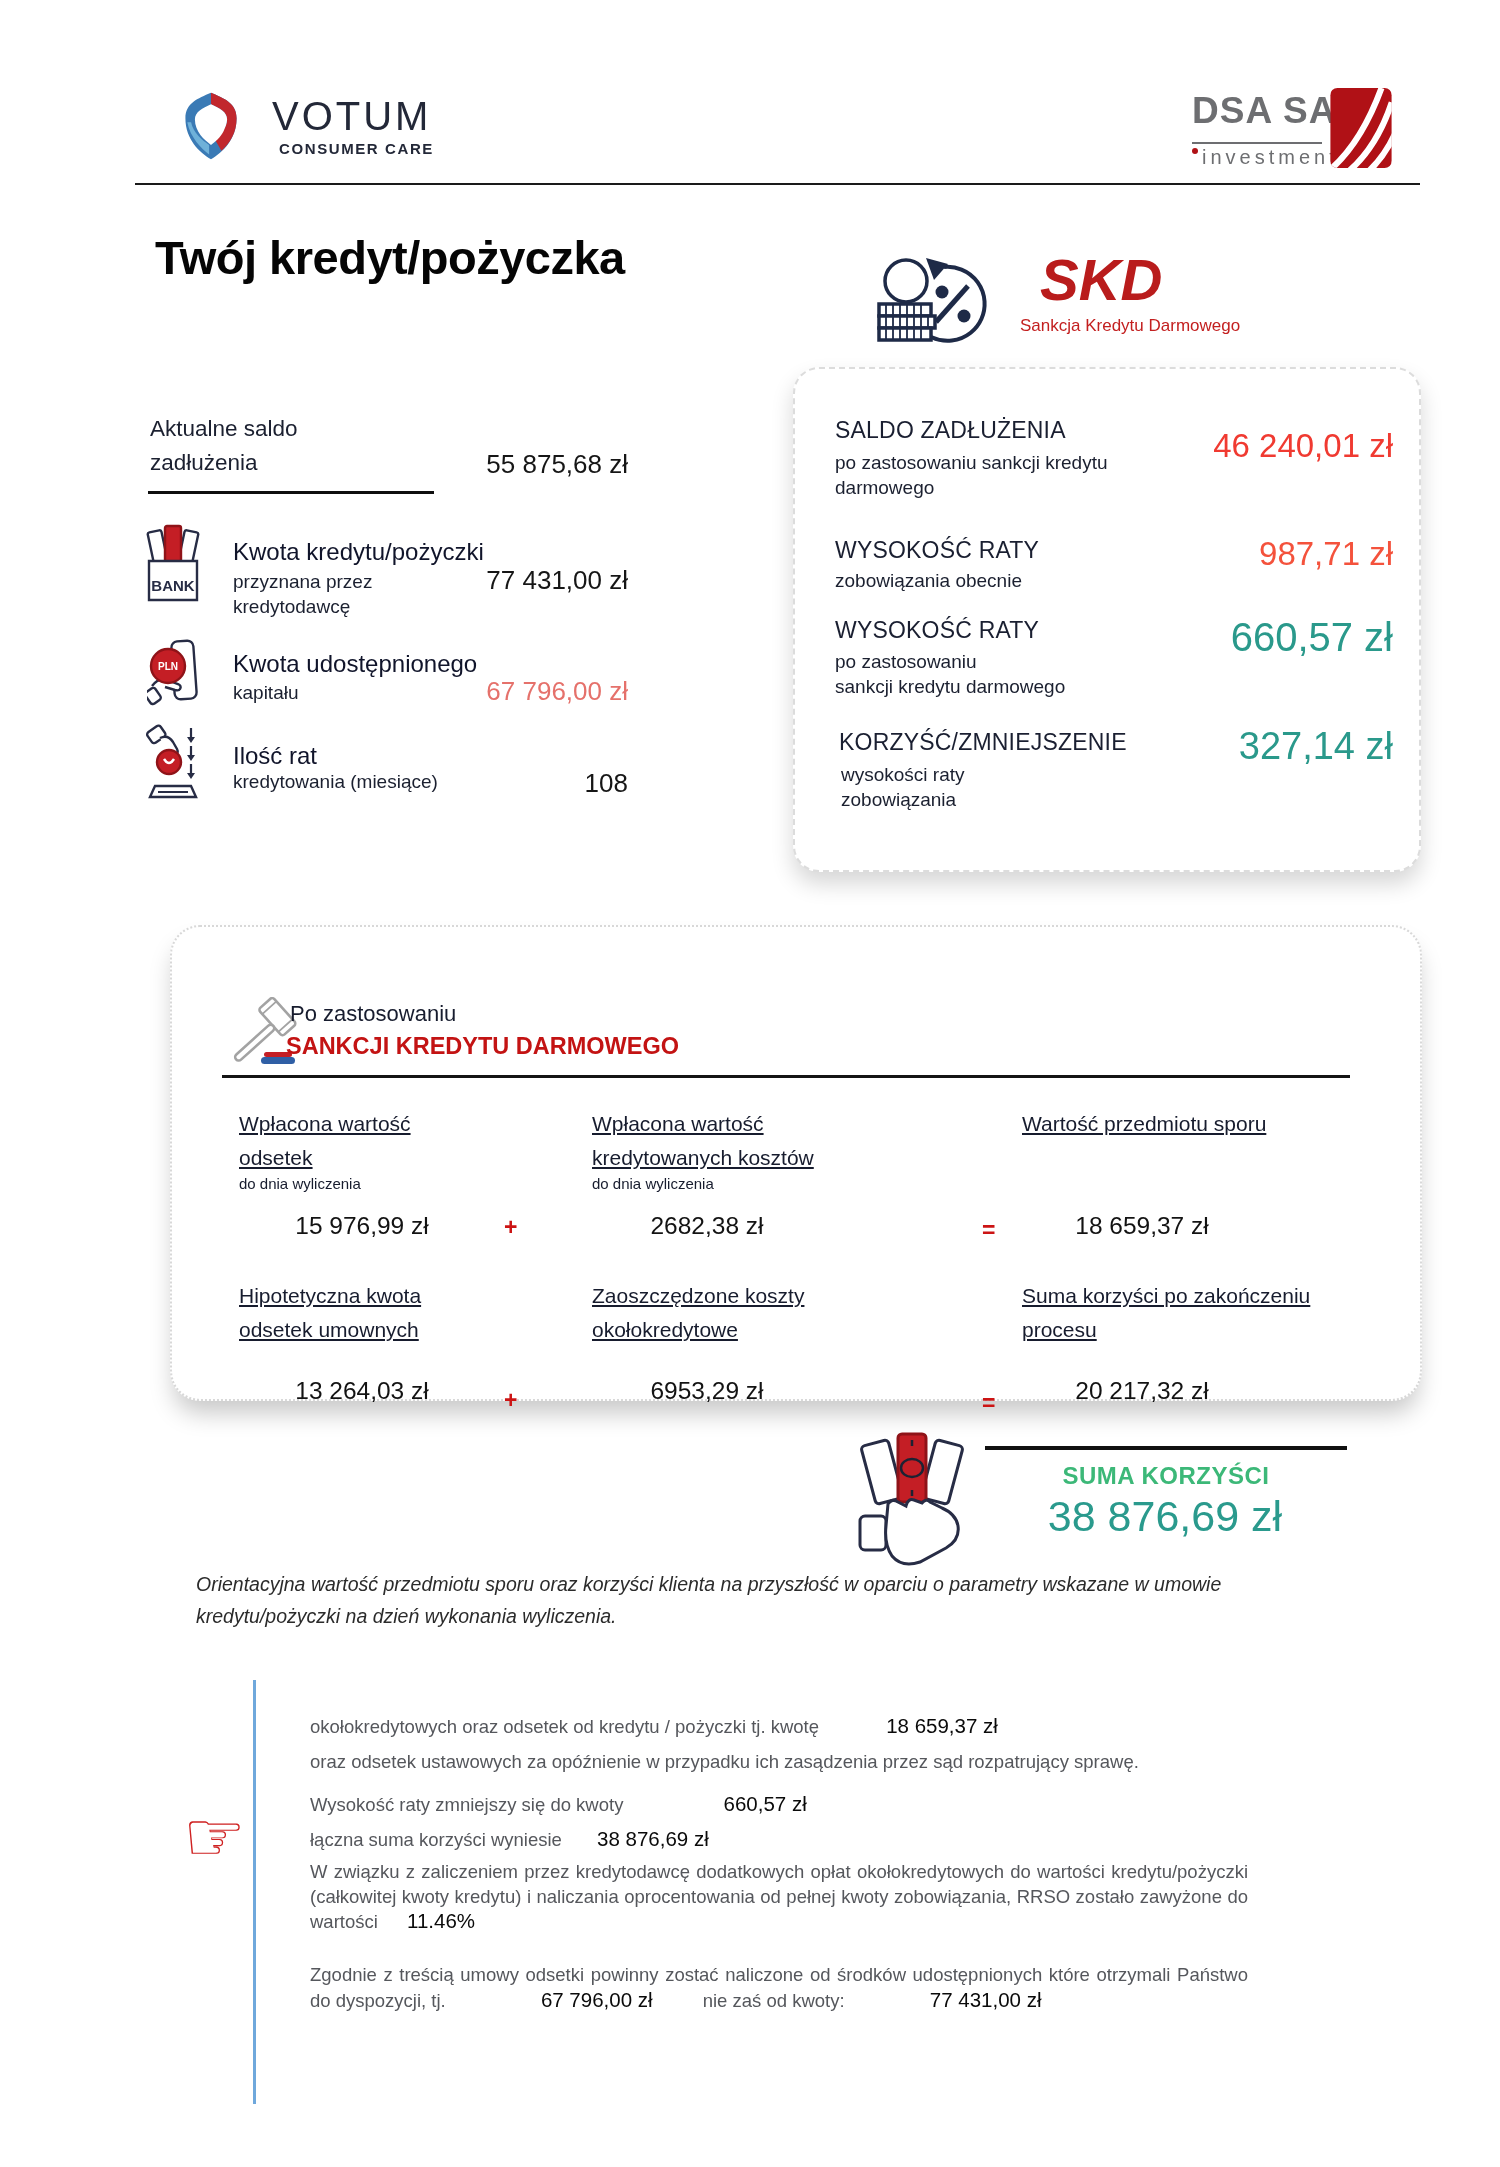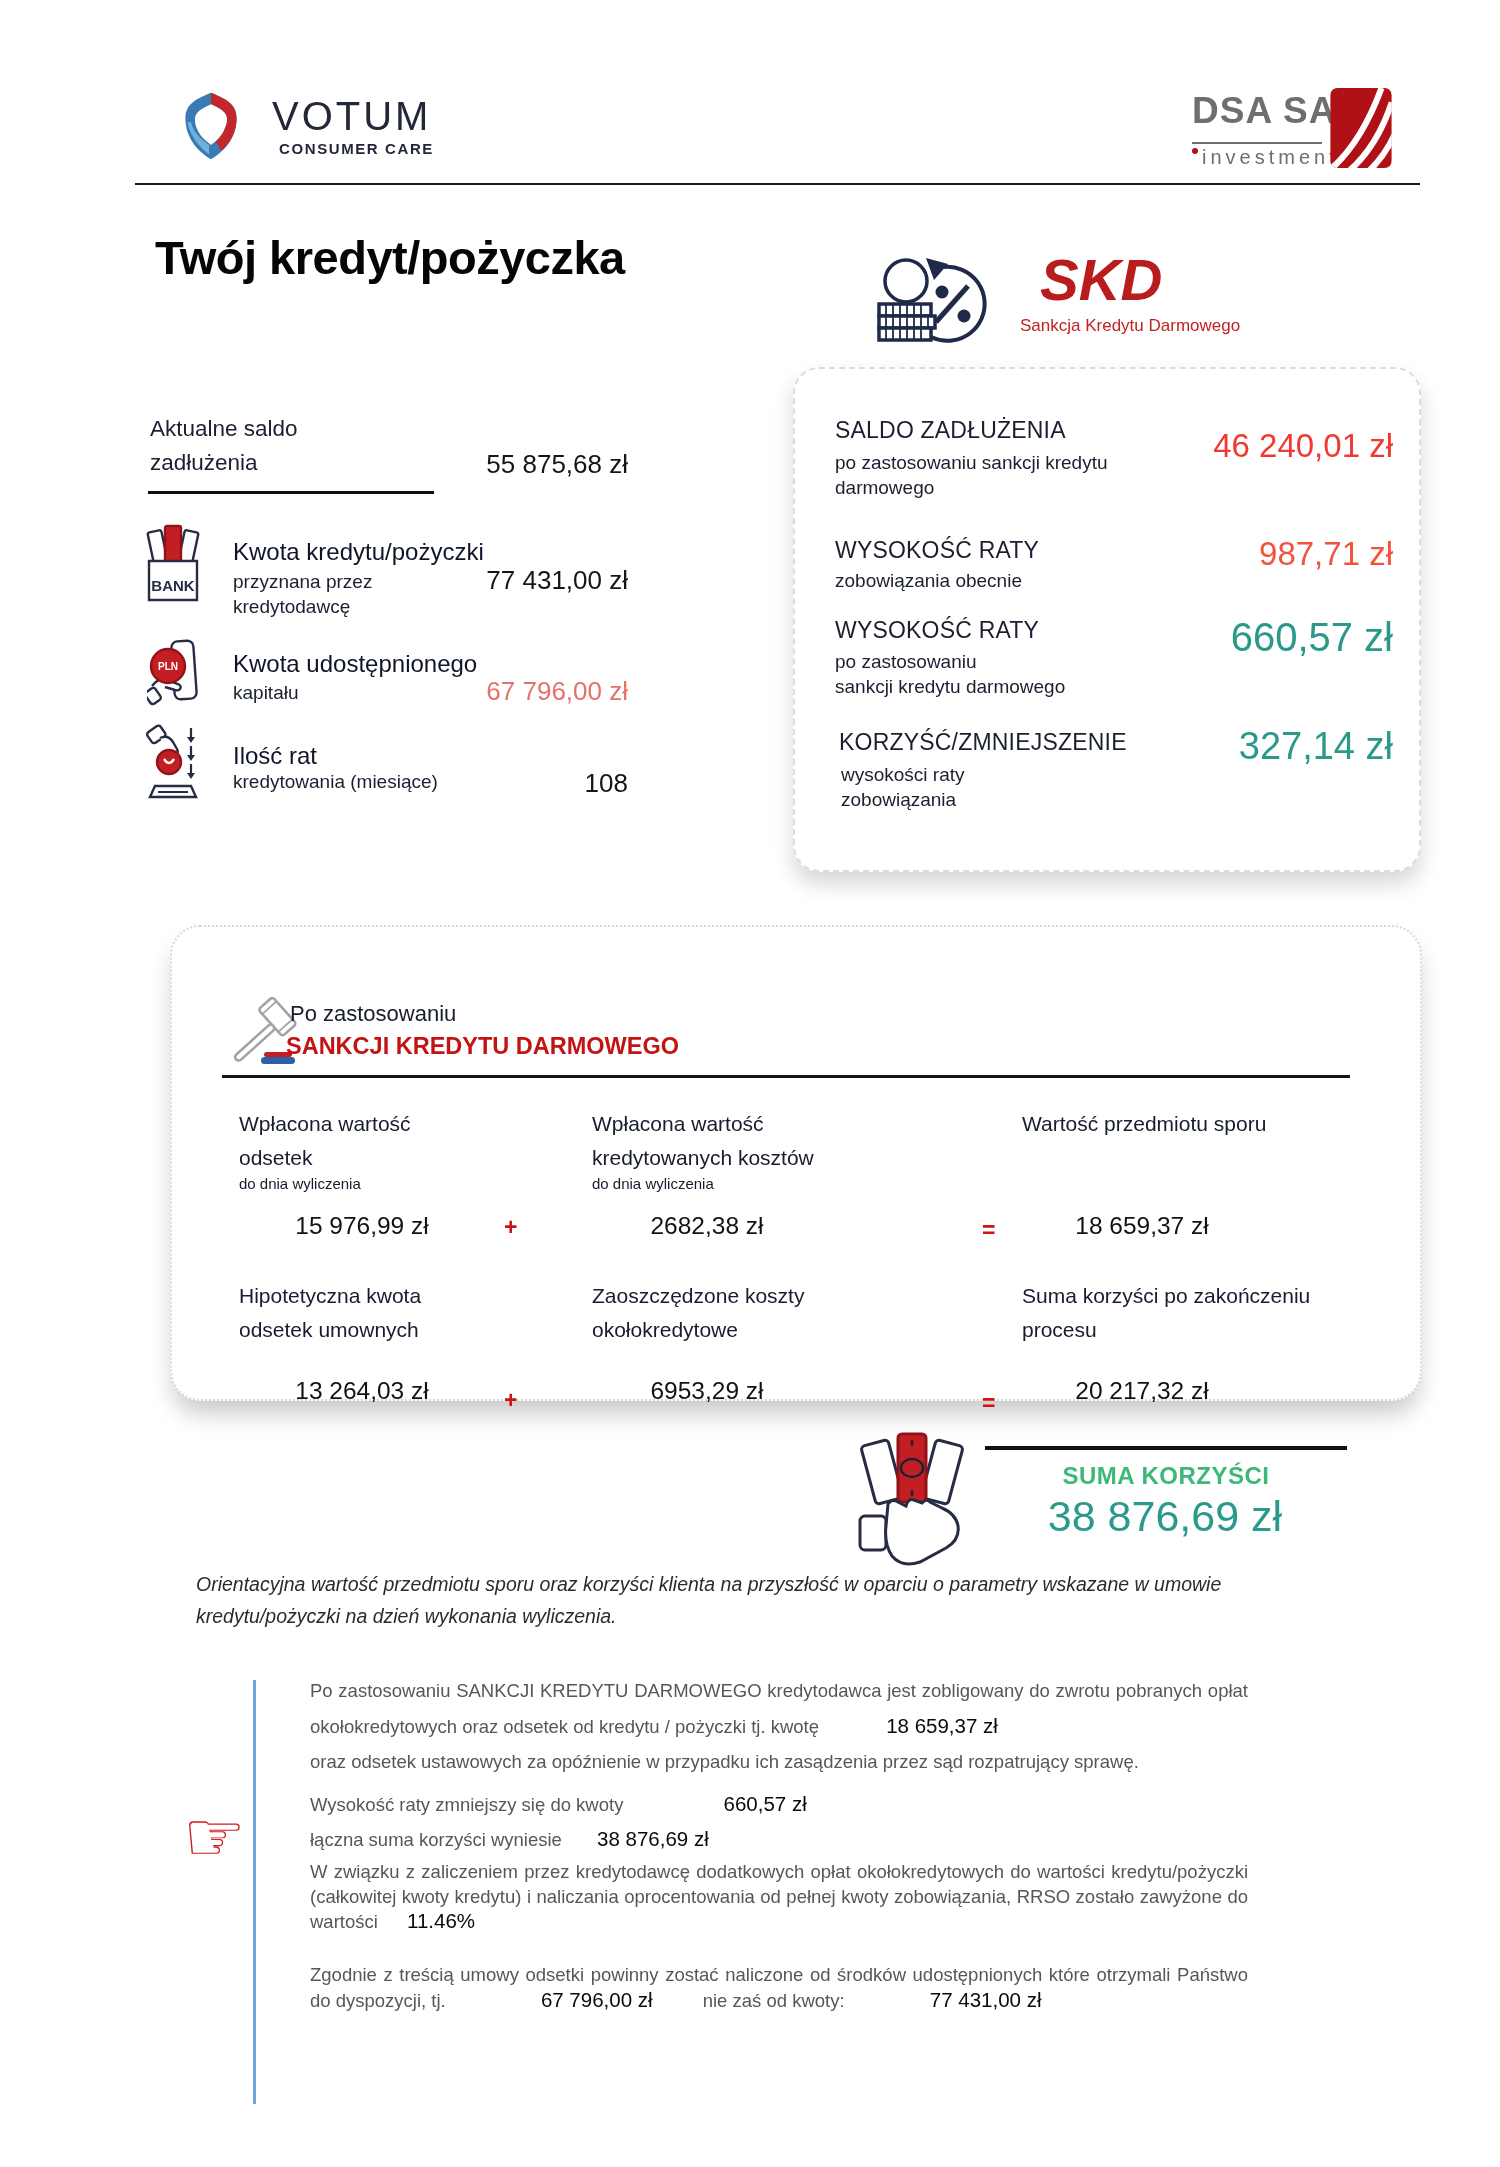--- a/index.html
+++ b/index.html
@@ -42,21 +42,21 @@
   .v-red2{color:#f4523c;font-size:33px;}
   .v-teal-lg{color:#2a998b;font-size:40px;}
   .v-teal-md{color:#2a998b;font-size:38px;}
 
   
   .sank-card{background:#ffffff;border:2px dotted #d8d8d8;border-radius:30px;
              box-shadow:0 16px 24px -4px rgba(0,0,0,0.22);}
   .sank-pre{font-size:22px;color:#171c2e;}
   .sank-main{font-size:23.5px;font-weight:700;color:#c31313;}
   .sank-rule{height:3px;background:#141414;}
-  .col-title{font-size:21px;line-height:1.6;color:#171c2e;}
+  .col-title{font-size:21px;line-height:1.6;color:#171c2e;text-decoration:underline;}
   .col-note{font-size:15px;color:#171c2e;}
   .col-value{font-size:24.5px;color:#131313;text-align:center;white-space:nowrap;}
   .op{font-size:23px;font-weight:700;color:#cc1414;}
 
   
   .suma-rule{height:4px;background:#111111;}
   .suma-label{font-size:24px;font-weight:700;color:#3cb878;letter-spacing:0.5px;text-align:center;}
   .suma-value{font-size:43px;color:#2a9a8d;text-align:center;white-space:nowrap;}
 
   
@@ -253,21 +253,20 @@
   </svg>
   <div class="abs suma-rule" style="left:985px;top:1446px;width:362px"></div>
   <div class="abs suma-label" style="left:985px;top:1462px;width:362px">SUMA KORZYŚCI</div>
   <div class="abs suma-value" style="left:955px;top:1492px;width:420px">38 876,69 zł</div>
 
   <div class="abs disclaimer" style="left:196px;top:1569px;width:1115px">Orientacyjna wartość przedmiotu sporu oraz korzyści klienta na przyszłość w oparciu o parametry wskazane w umowie kredytu/pożyczki na dzień wykonania wyliczenia.</div>
 
   <div class="abs blue-line" style="left:253px;top:1680px;height:424px"></div>
   <div class="abs pointer" style="left:183px;top:1802px">☞</div>
 
-  <div class="abs note note-last" style="left:310px;top:1680px;width:938px">Po zastosowaniu SANKCJI KREDYTU DARMOWEGO kredytodawca jest zobligowany do zwrotu pobranych opłat</div>
   <div class="abs note nowrap" style="left:310px;top:1714px">
     <span>okołokredytowych oraz odsetek od kredytu / pożyczki tj. kwotę</span>
     <span class="note-val" style="margin-left:62px">18 659,37 zł</span>
   </div>
   <div class="abs note nowrap" style="left:310px;top:1751px">oraz odsetek ustawowych za opóźnienie w przypadku ich zasądzenia przez sąd rozpatrujący sprawę.</div>
 
   <div class="abs note nowrap" style="left:310px;top:1792px">
     <span>Wysokość raty zmniejszy się do kwoty</span>
     <span class="note-val" style="margin-left:95px">660,57 zł</span>
   </div>

